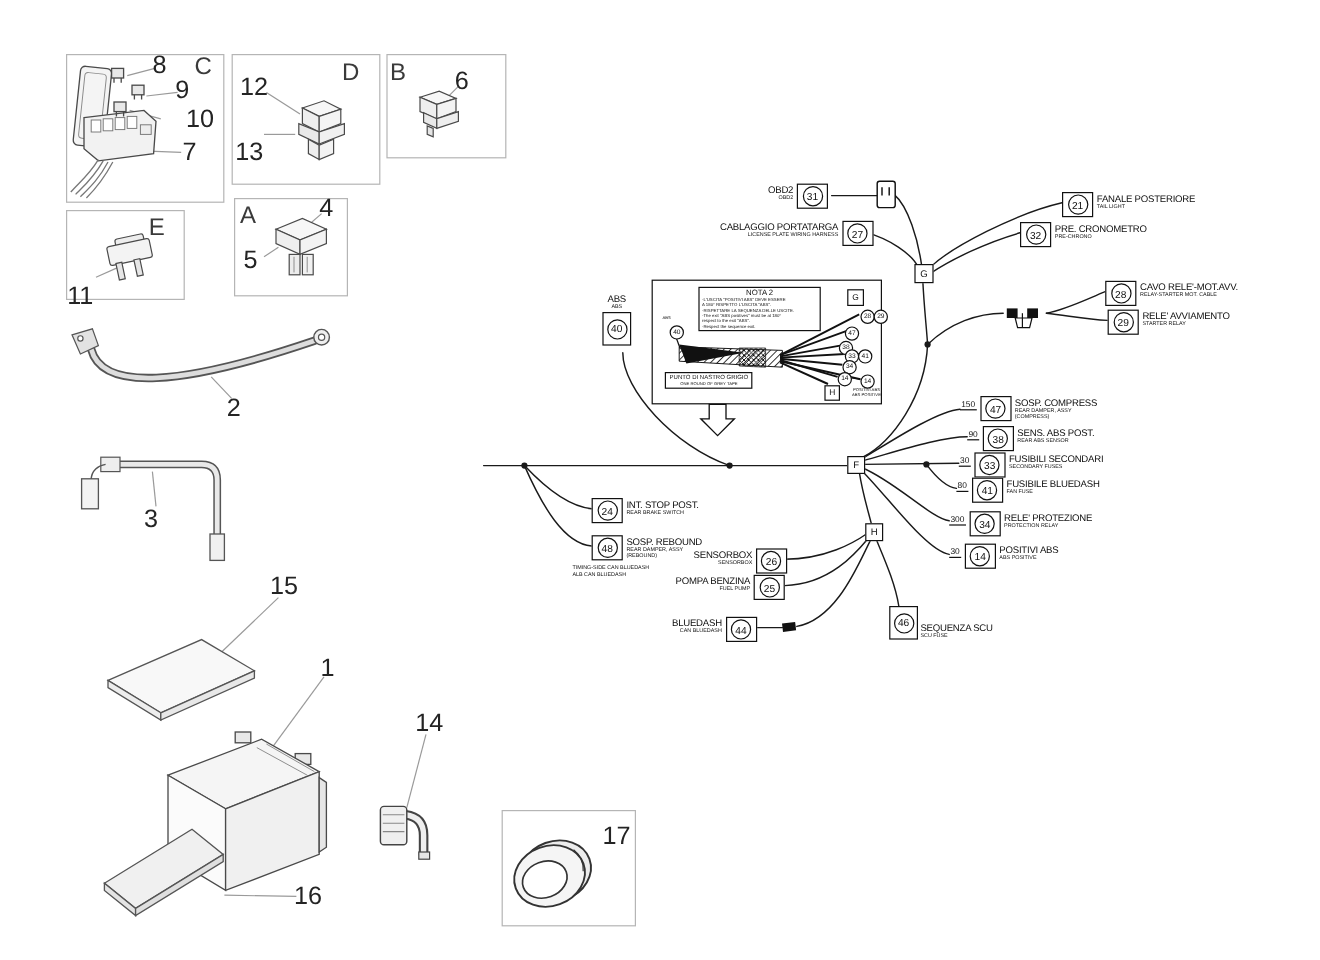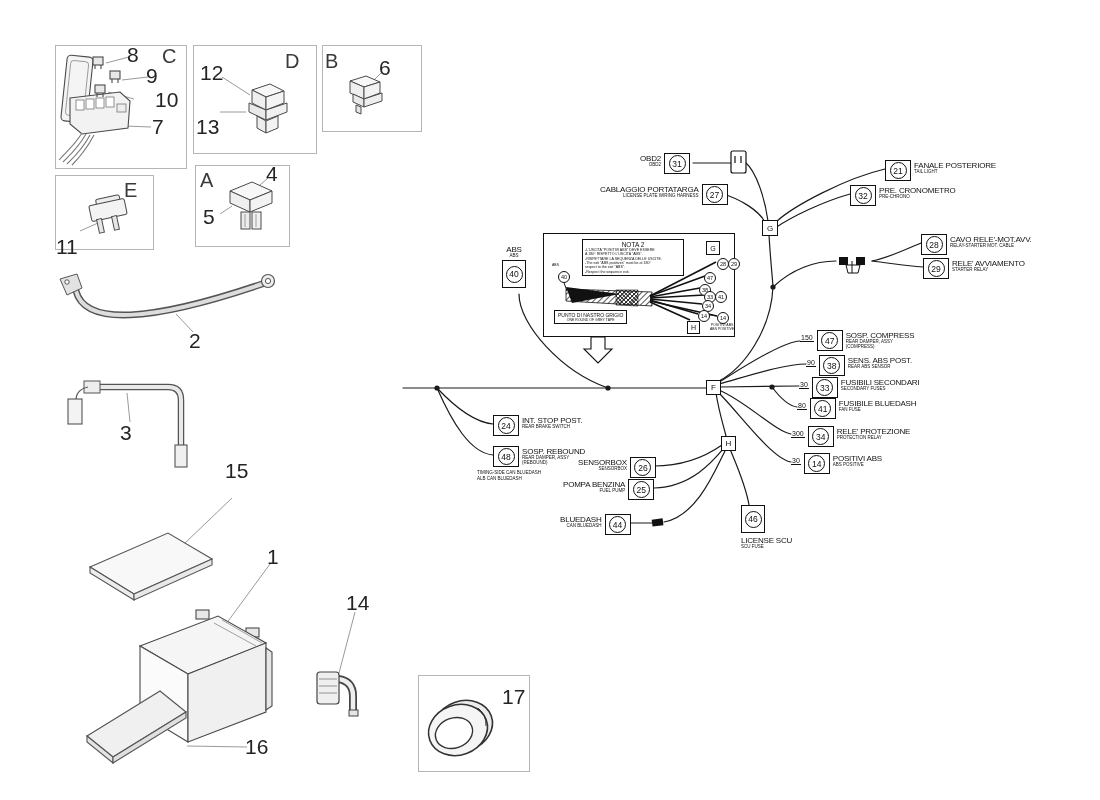--- a/index.html
+++ b/index.html
@@ -19,21 +19,21 @@
         display:flex;align-items:center;justify-content:center;color:#111;background:#fff;}
   .wtext{display:flex;flex-direction:column;line-height:1.05;padding-top:2px;}
   .wtitle{font-size:8px;color:#111;white-space:nowrap;letter-spacing:-0.2px;}
   .wsub{font-size:4.5px;color:#111;white-space:nowrap;}
   .wsub.wrap{white-space:normal;width:54px;}
   .ltext .wtext{align-items:flex-end;text-align:right;}
   .ltext{justify-content:space-between;}
   .wlen{font-size:7px;line-height:1;border-bottom:1.2px solid #111;margin-top:4px;padding:0 1px;color:#111;}
   .vcol{position:absolute;display:flex;flex-direction:column;align-items:center;gap:1px;}
   .vcol .wtext{align-items:center;text-align:center;padding-top:0;}
-  .vcol2{position:absolute;display:flex;flex-direction:column;align-items:flex-start;gap:2px;}
+  .vcol2{position:absolute;display:flex;flex-direction:row;align-items:flex-end;gap:2px;}
   .jbox{position:absolute;width:13px;height:13px;border:1.3px solid #111;background:#fff;
         font-size:8px;display:flex;align-items:center;justify-content:center;color:#111;}
   
   .note{position:absolute;left:543px;top:233px;width:190px;height:102px;border:1.4px solid #111;background:transparent;}
   .note-inner{position:absolute;left:38px;top:5px;width:96px;border:1px solid #111;background:#fff;padding:1px 2px;overflow:hidden;}
   .note-title{font-size:6.5px;text-align:center;color:#111;line-height:1.1;}
   .note-line{font-size:3.6px;line-height:1.2;white-space:nowrap;color:#111;}
   .tape{position:absolute;left:10px;top:76px;border:1px solid #111;background:#fff;padding:1px 3px;text-align:center;}
   .tape-l1{font-size:5px;color:#111;line-height:1.2;white-space:nowrap;}
   .tape-l2{font-size:3.5px;color:#111;line-height:1.2;white-space:nowrap;}
@@ -282,21 +282,21 @@
   <div class="num" style="left:133px;top:89px;margin-left:22px;">10</div>
   <div class="num" style="left:152px;top:116px;">7</div>
   <div class="num" style="left:200px;top:62px;">12</div>
   <div class="num" style="left:196px;top:116px;">13</div>
   <div class="num" style="left:379px;top:57px;">6</div>
   <div class="num" style="left:56px;top:216px;margin-top:20px;">11</div>
   <div class="num" style="left:266px;top:163px;">4</div>
   <div class="num" style="left:203px;top:206px;">5</div>
   <div class="num" style="left:189px;top:330px;">2</div>
   <div class="num" style="left:120px;top:422px;">3</div>
-  <div class="num" style="left:225px;top:460px;">15</div>
+  <div class="num" style="left:225px;top:478px;">15</div>
   <div class="num" style="left:267px;top:546px;">1</div>
   <div class="num" style="left:245px;top:736px;">16</div>
   <div class="num" style="left:346px;top:592px;">14</div>
   <div class="num" style="left:486px;top:686px;margin-left:16px;">17</div>
 
   <div class="wl ltext" style="left:640px;top:153px;">
     <span class="wtext">
         <span class="wtitle">OBD2</span>
         <span class="wsub">OBD2</span>
       </span>
@@ -470,21 +470,21 @@
       </span>
     <span class="wboxv">
         <span class="wcirc">40</span>
       </span>
   </div>
   <div class="vcol2" style="left:741px;top:505px;">
     <span class="wboxv">
         <span class="wcirc">46</span>
       </span>
     <span class="wtext">
-        <span class="wtitle">LICENSE SCU</span>
+        <span class="wtitle">SEQUENZA SCU</span>
         <span class="wsub">SCU FUSE</span>
       </span>
   </div>
 
   <div class="jbox" style="left:762px;top:220px;width:14px;height:14px;">G</div>
   <div class="jbox" style="left:706px;top:380px;">F</div>
   <div class="jbox" style="left:721px;top:436px;">H</div>
 
   <div class="note">
     <div class="note-inner">

